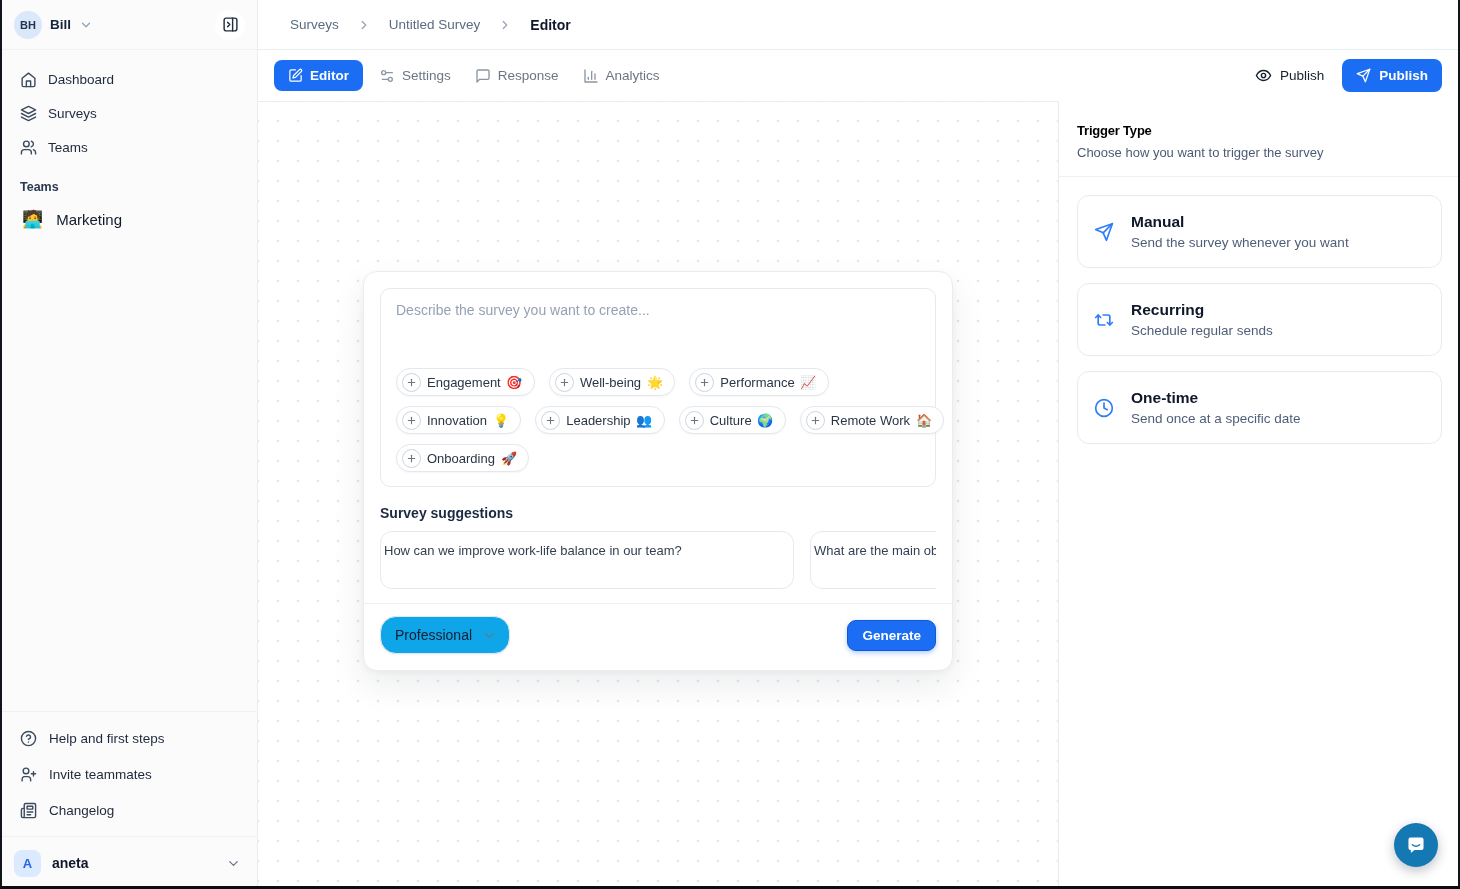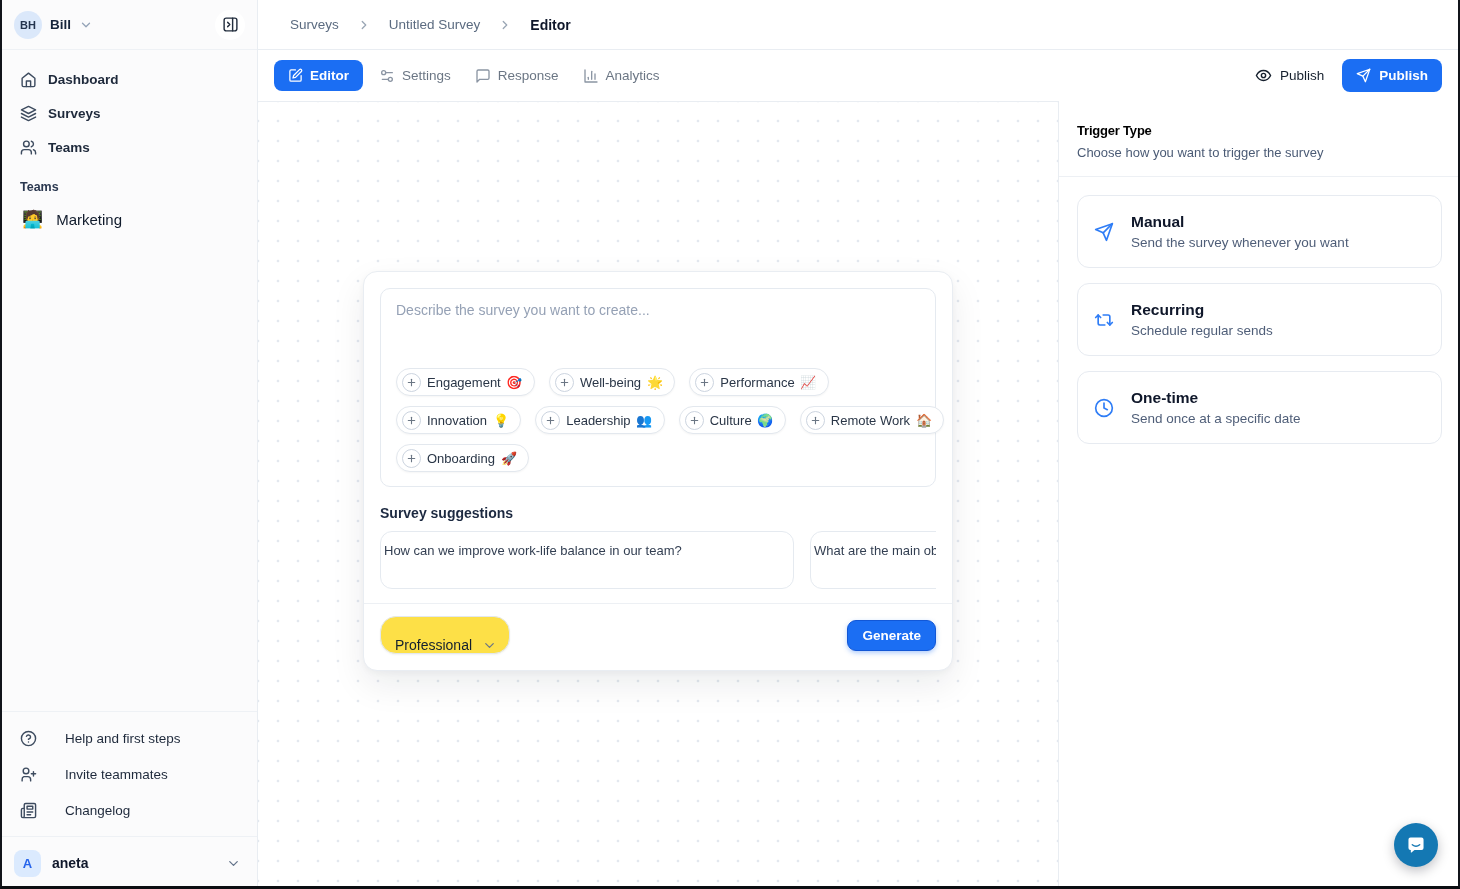--- a/index.html
+++ b/index.html
@@ -12,28 +12,28 @@
   .sidebar { width:258px; flex:0 0 258px; background:#fbfbfc; border-right:1px solid #e9edf2; display:flex; flex-direction:column; }
   .side-header { height:50px; flex:0 0 50px; display:flex; align-items:center; gap:8px; padding:0 12px 0 14px; border-bottom:1px solid #eef1f5; }
   .ws-avatar { width:28px; height:28px; border-radius:50%; background:#dbe8fa; color:#24344e; font-size:11px; font-weight:bold; display:flex; align-items:center; justify-content:center; }
   .ws-name { font-size:13.5px; font-weight:700; color:#16243a; }
   .collapse-btn { margin-left:auto; width:30px; height:30px; border-radius:50%; background:#fff; display:flex; align-items:center; justify-content:center; color:#232e3e; cursor:pointer; }
   .icon { display:inline-flex; flex:0 0 auto; align-items:center; justify-content:center; }
   .icon svg { display:block; }
   .chev { color:#94a3b8; }
 
   .side-nav { padding:12px 10px 0; }
-  .nav-item { height:34px; display:flex; align-items:center; gap:11px; padding:0 10px; border-radius:8px; font-size:13.5px; font-weight:700; color:#1e293b; cursor:pointer; }
+  .nav-item { height:34px; display:flex; align-items:center; gap:11px; padding:0 10px; border-radius:8px; font-size:13.5px; font-weight:400; color:#1e293b; cursor:pointer; }
   .nav-item .icon { color:#3d4b5f; }
   .section-label { padding:16px 20px 6px; font-size:12.5px; font-weight:700; color:#2b3850; }
   .team-item { height:38px; display:flex; align-items:center; gap:13px; padding:0 10px 0 12px; margin:0 10px; border-radius:8px; font-size:15px; font-weight:500; color:#101b2c; cursor:pointer; }
   .team-emoji { font-size:17px; line-height:1; }
   .side-spacer { flex:1; }
   .side-bottom { border-top:1px solid #eef1f5; padding:8px 10px; }
-  .bottom-item { height:36px; display:flex; align-items:center; gap:28px; padding:0 10px; border-radius:8px; font-size:13.5px; font-weight:500; color:#1e293b; cursor:pointer; }
+  .bottom-item { height:36px; display:flex; align-items:center; gap:12px; padding:0 10px; border-radius:8px; font-size:13.5px; font-weight:500; color:#1e293b; cursor:pointer; }
   .bottom-item .icon { color:#3d4b5f; }
   .side-account { border-top:1px solid #eef1f5; height:53px; flex:0 0 53px; display:flex; align-items:center; gap:11px; padding:0 16px 0 14px; cursor:pointer; }
   .acct-avatar { width:27px; height:27px; border-radius:8px; background:#dbeafe; color:#2563eb; font-size:13px; font-weight:bold; display:flex; align-items:center; justify-content:center; }
   .acct-name { font-size:14px; font-weight:700; color:#0f172a; }
   .side-account .chev { margin-left:auto; color:#64748b; }
 
   
   .main-col { flex:1; display:flex; flex-direction:column; min-width:0; }
   .breadcrumb-bar { height:50px; flex:0 0 50px; display:flex; align-items:center; gap:18px; padding:0 32px; background:#fff; border-bottom:1px solid #e9edf2; }
   .crumb { font-size:13.5px; color:#5b6b80; cursor:pointer; }
@@ -66,21 +66,21 @@
   .chip { display:inline-flex; align-items:center; gap:6px; height:28px; padding:0 11px 0 5px; border:1px solid #e3e8ee; border-radius:14px; background:#fff; box-shadow:0 1px 2px rgba(2,8,23,.04); cursor:pointer; white-space:nowrap; }
   .plus-circle { width:19px; height:19px; border-radius:50%; border:1px solid #ccd4df; color:#6b7684; display:flex; align-items:center; justify-content:center; }
   .chip-label { font-size:13px; font-weight:500; color:#2a3647; }
   .chip-emoji { font-size:13px; line-height:1; }
 
   .sugg-title { margin:18px 0 10px; font-size:14px; font-weight:700; color:#1c2940; }
   .sugg-row { display:flex; gap:16px; overflow:hidden; }
   .sugg-card { flex:0 0 414px; width:414px; height:58px; border:1px solid #e5eaf0; border-radius:12px; padding:11px 3px; font-size:13px; color:#333f52; background:#fff; cursor:pointer; overflow:hidden; }
 
   .composer-footer { border-top:1px solid #edf0f4; margin:14px -16px 0; padding:12px 16px 0; display:flex; align-items:center; justify-content:space-between; }
-  .tone-select { display:flex; align-items:flex-end; gap:10px; height:38px; padding:0 12px 0 14px; border:1px solid #e3e8ee; border-radius:16px; background:#fde047; font-size:14px; font-weight:500; color:#13202f; box-shadow:0 1px 2px rgba(2,8,23,.05); cursor:pointer; }
+  .tone-select { display:flex; align-items:center; gap:10px; height:38px; padding:0 12px 0 14px; border:1px solid #e3e8ee; border-radius:16px; background:#0ea5e9; font-size:14px; font-weight:500; color:#13202f; box-shadow:0 1px 2px rgba(2,8,23,.05); cursor:pointer; }
   .tone-select .chev { color:#6b7684; }
   .generate-btn { height:31px; padding:0 14px; background:#1b6ef3; border:1px solid #1257d6; border-radius:9px; color:#fff; font-size:13.5px; font-weight:600; box-shadow:0 2px 5px rgba(27,110,243,.35); cursor:pointer; }
 
   
   .right-panel { width:402px; flex:0 0 402px; background:#fff; border-left:1px solid #e9edf2; display:flex; flex-direction:column; }
   .rp-header { padding:22px 18px 16px; border-bottom:1px solid #edf0f4; }
   .rp-title { font-size:13px; font-weight:700; color:#000000; letter-spacing:-.2px; }
   .rp-subtitle { margin-top:7px; font-size:13px; color:#4b5b75; }
   .rp-cards { padding:18px; }
   .trigger-card { border:1px solid #e7ebf1; border-radius:12px; padding:17px 16px; margin-bottom:15px; display:flex; align-items:center; gap:17px; background:#fff; cursor:pointer; }

